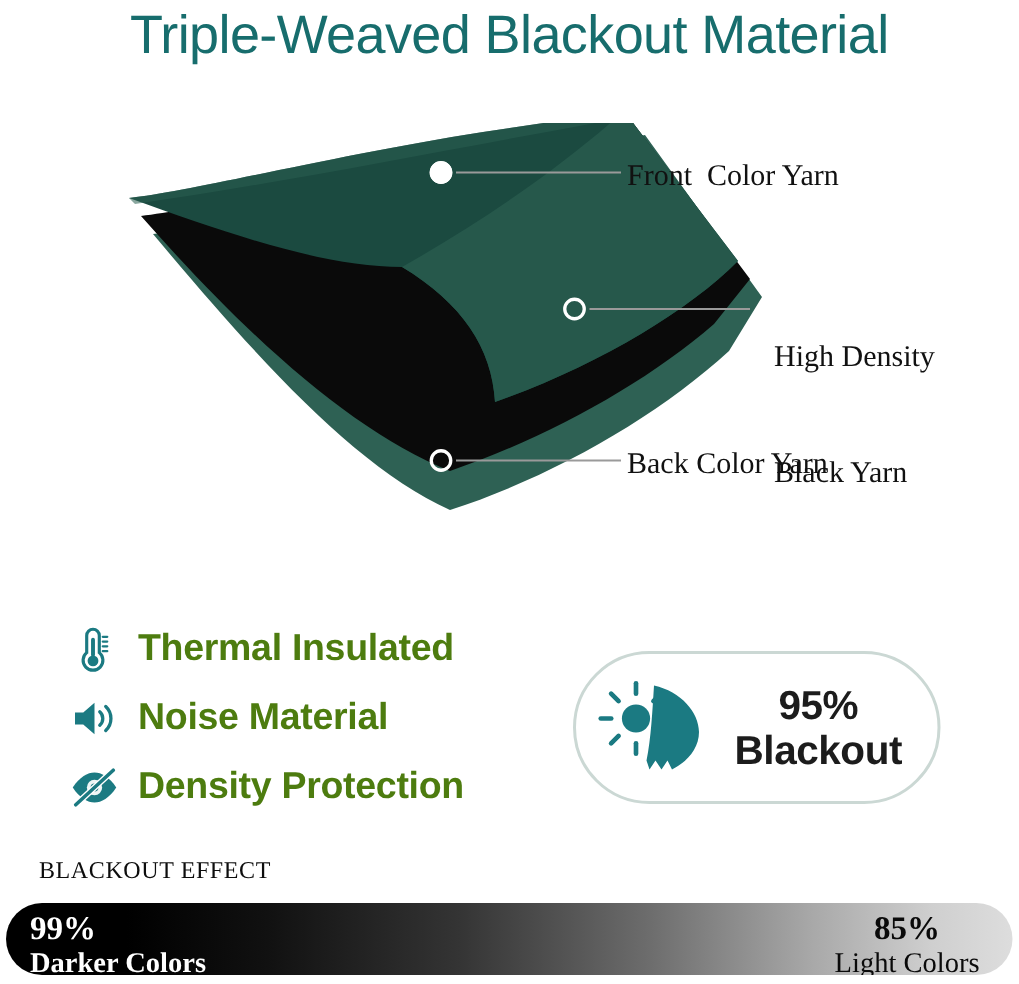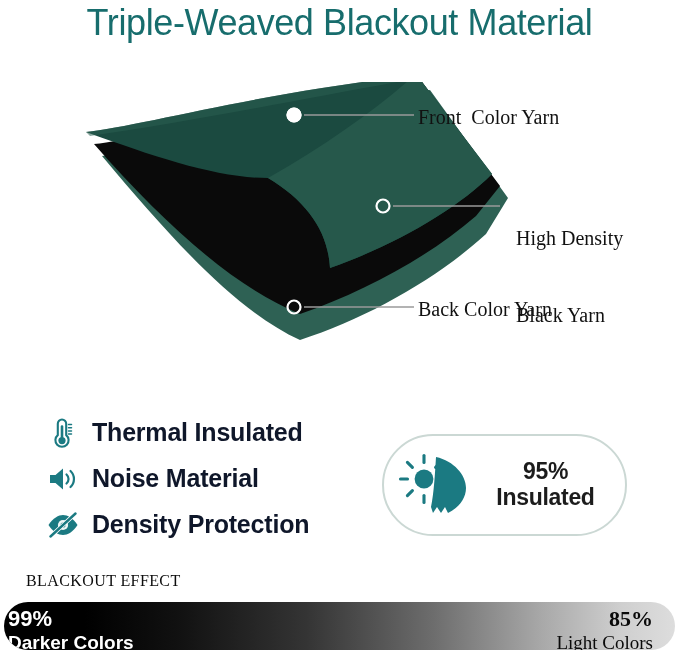--- a/index.html
+++ b/index.html
@@ -56,21 +56,21 @@
   .feature-icon {
     width: 34px; height: 34px;
     flex: 0 0 34px;
     display: flex; align-items: center; justify-content: center;
     margin-right: 12px;
   }
   .feature-label {
     font-family: "Liberation Sans", sans-serif;
     font-weight: bold;
     font-size: 25px;
-    color: #0f172a;
+    color: #4d7c0f;
     letter-spacing: -0.2px;
     white-space: nowrap;
   }
 
   
   .badge {
     position: absolute;
     top: 434px; left: 382px;
     width: 245px; height: 102px;
     border: 2px solid #cbd8d4;
@@ -79,21 +79,21 @@
     display: flex;
     align-items: center;
     padding-left: 14px;
   }
   .badge-icon { width: 78px; height: 68px; flex: 0 0 78px; }
   .badge-text {
     flex: 1;
     text-align: center;
     font-family: "Liberation Sans", sans-serif;
     font-weight: bold;
-    font-size: 23px;
+    font-size: 27px;
     color: #1c1c1c;
     line-height: 1.12;
     letter-spacing: -0.3px;
     padding-right: 10px;
   }
 
   
   .effect-heading {
     position: absolute;
     top: 572px; left: 26px;
@@ -114,29 +114,29 @@
         #111111 26%,
         #343434 45%,
         #6d6d6d 64%,
         #a8a8a8 80%,
         #cfcfcf 92%,
         #dddddd 100%);
     overflow: hidden;
   }
   .bar-left {
     position: absolute;
-    top: 5px; left: 4px;
+    top: 5px; left: 16px;
     color: #ffffff;
-    font-family: Liberation Sans, sans-serif;
+    font-family: Liberation Serif, serif;
   }
   .bar-right {
     position: absolute;
     top: 5px; right: 22px;
     color: #0a0a0a;
-    text-align: right;
+    text-align: center;
     font-family: "Liberation Serif", serif;
     margin-left: 12px;
   }
   .bar-pct { font-size: 22px; font-weight: bold; line-height: 1.12; display: block; }
   .bar-sub { font-size: 19px; font-weight: bold; line-height: 1.15; display: block; }
   .bar-right .bar-sub { font-weight: normal; }
 </style>
 </head>
 <body>
 
@@ -260,21 +260,21 @@
           <line x1="37.6" y1="16.4" x2="42.6" y2="11.4"></line>
         </g>
 
         <path d="M38 6 C 56 10, 68 24, 68 37 C 68 48, 60 57, 50 62
                  L 47 56 L 43 62 L 39 56 L 35 62 L 33 56
                  C 36 42, 37 22, 38 6 Z" fill="#1b7a82"></path>
       </svg>
     </span>
     <span class="badge-text">
       <span>95%</span><br>
-      <span>Insulated</span>
+      <span>Blackout</span>
     </span>
   </div>
 
   <div class="effect-heading">BLACKOUT EFFECT</div>
 
   <div class="effect-bar">
     <div class="bar-left">
       <span class="bar-pct">99%</span>
       <span class="bar-sub">Darker Colors</span>
     </div>

